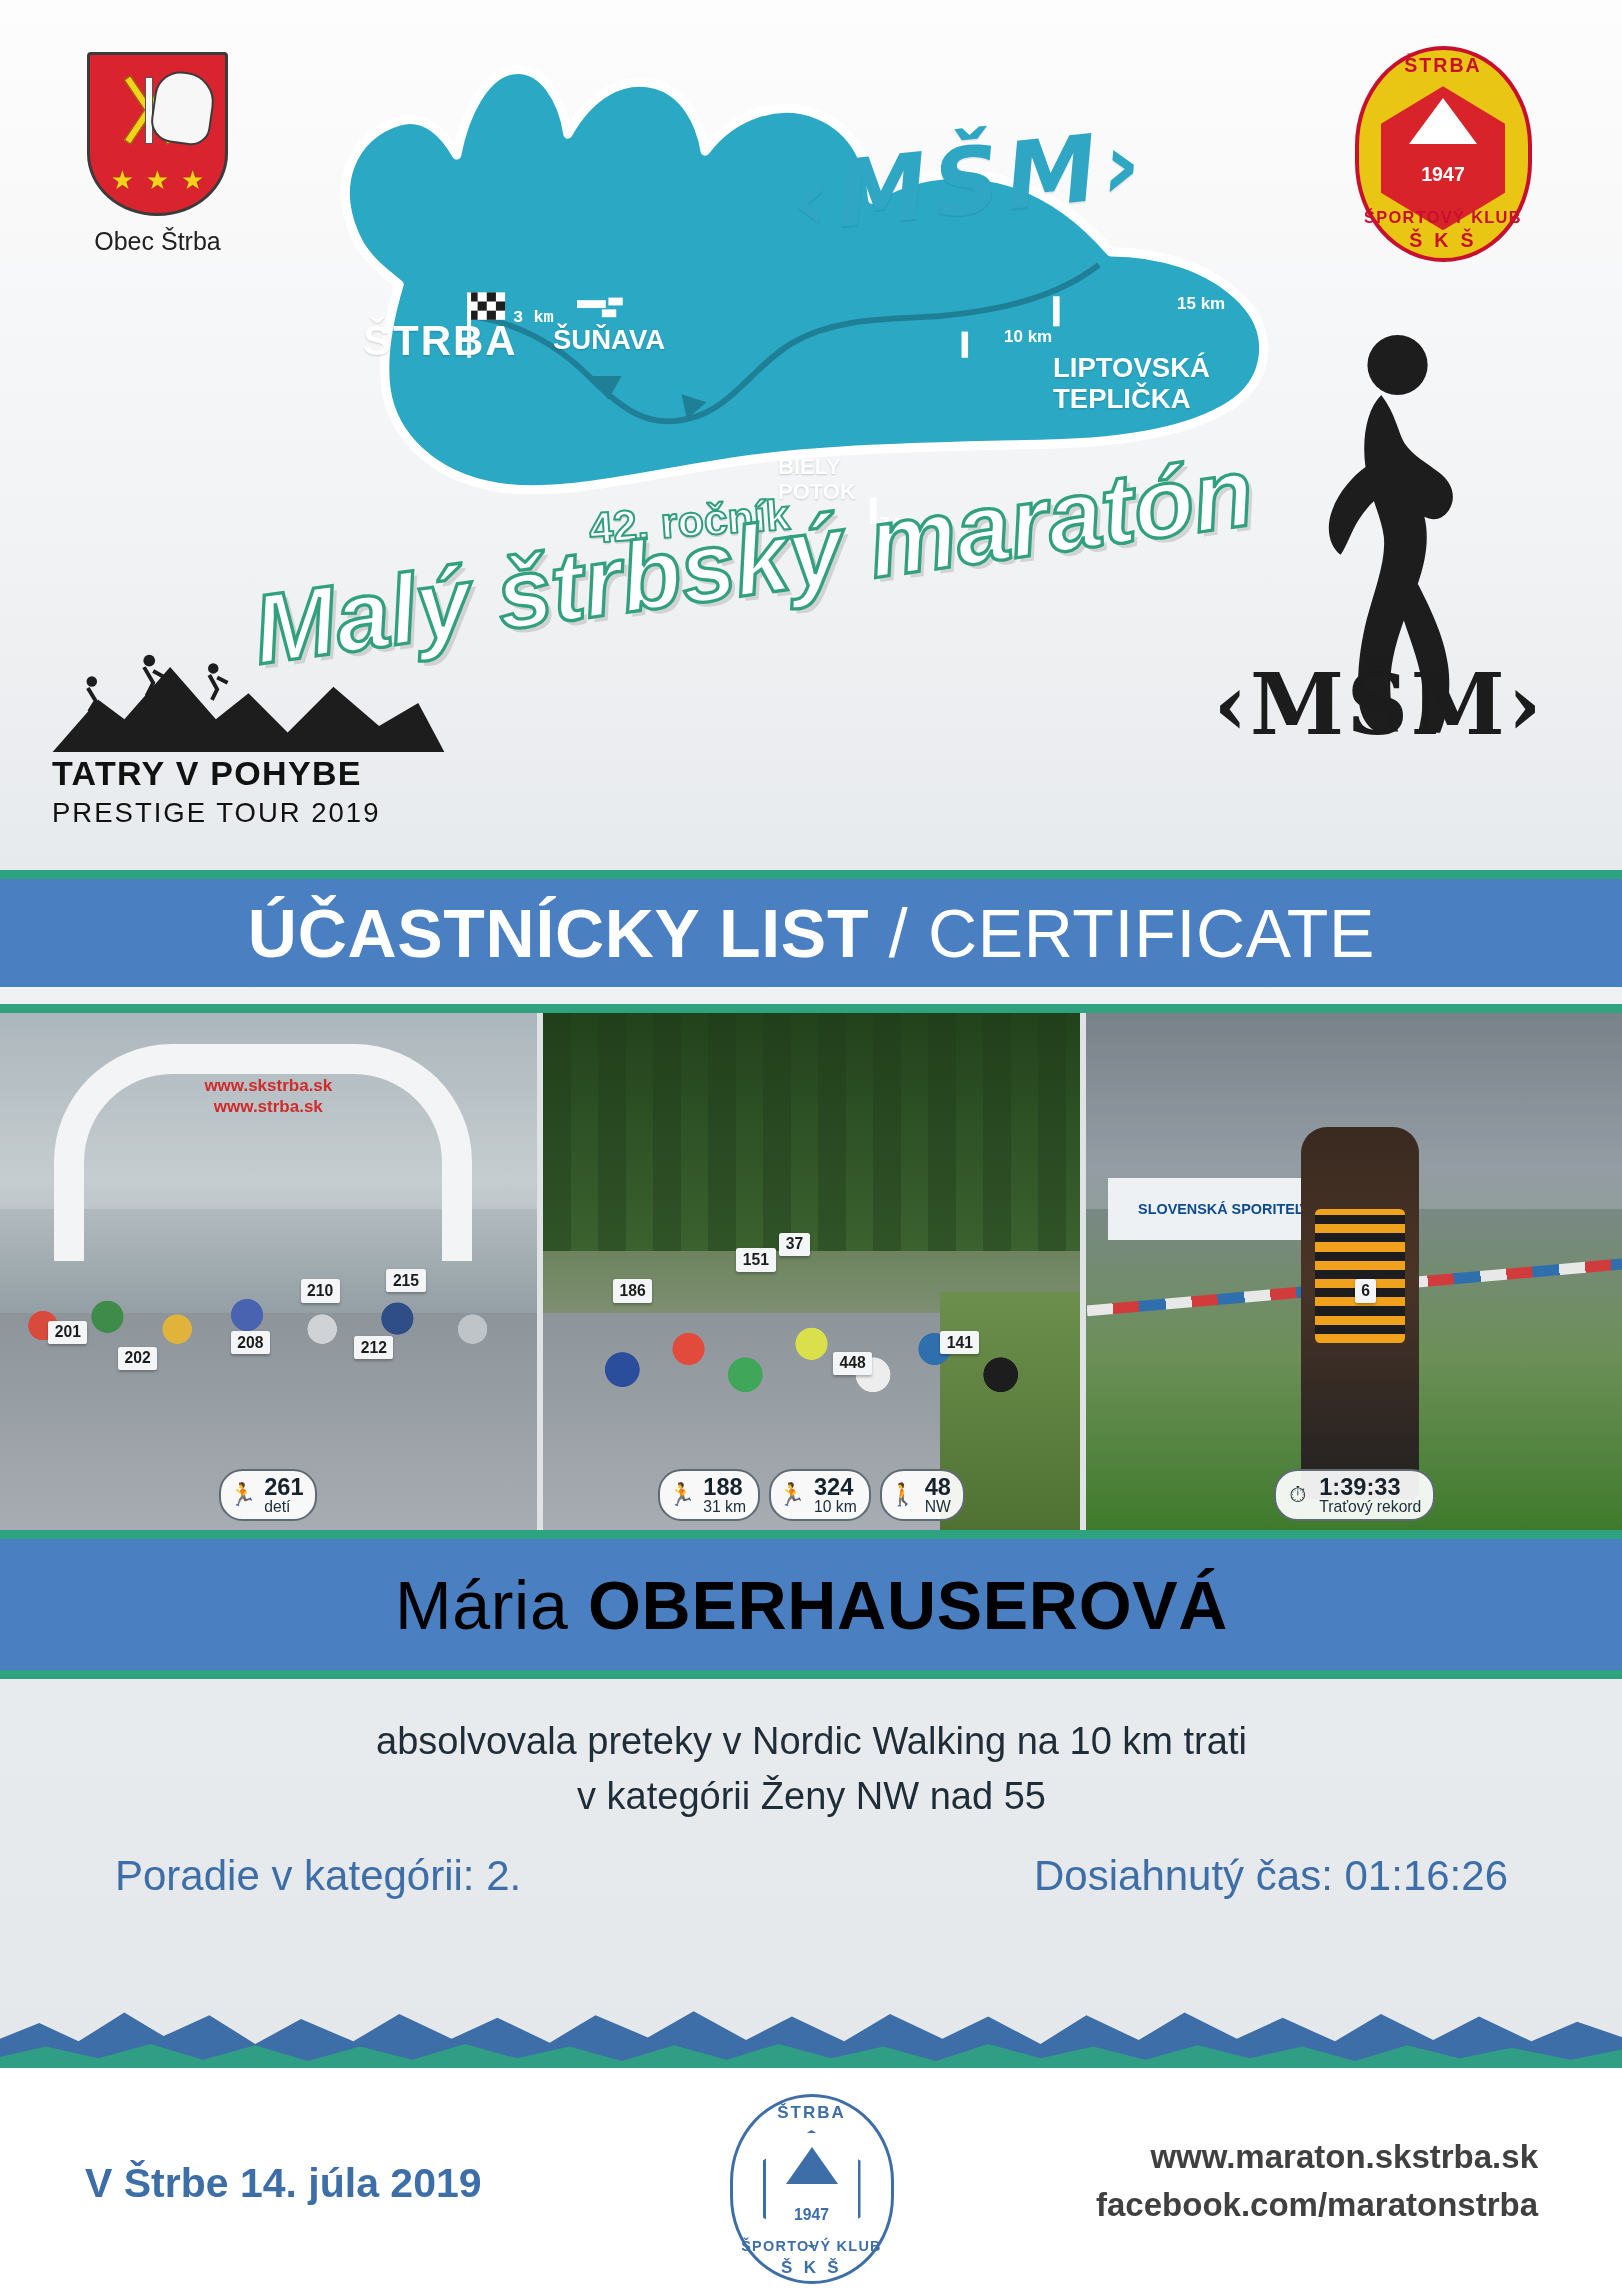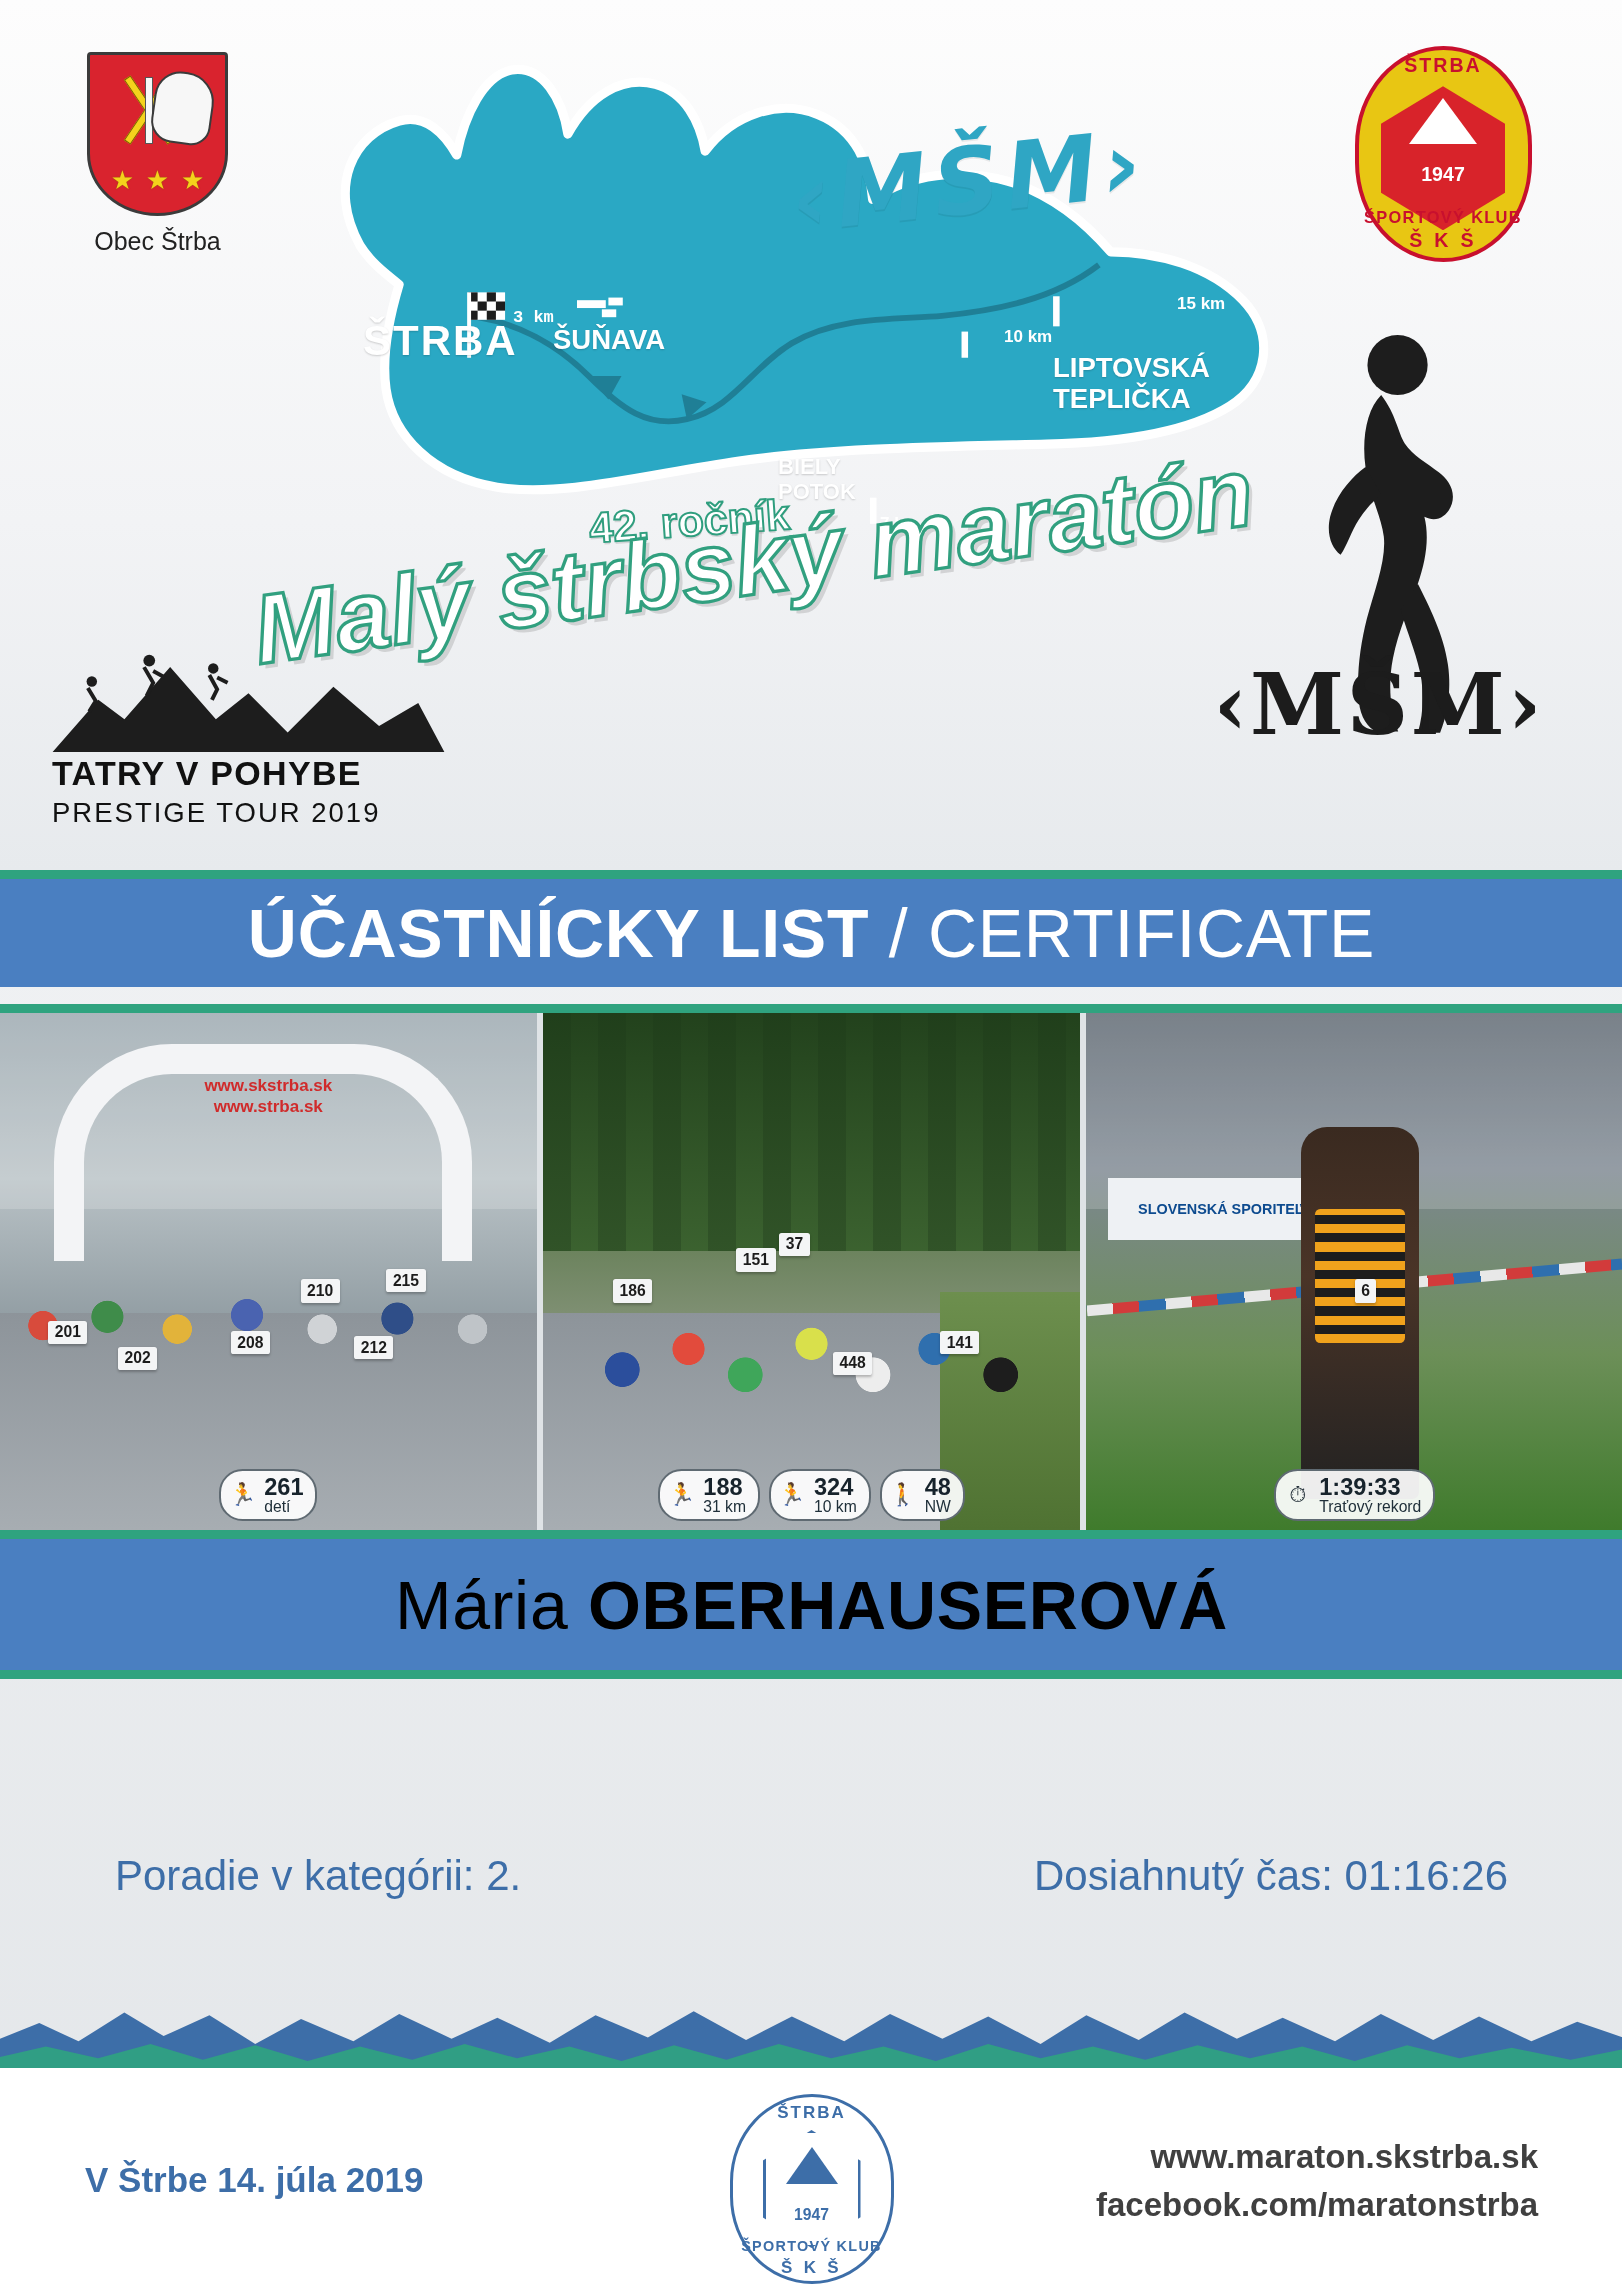--- a/index.html
+++ b/index.html
@@ -466,21 +466,21 @@
   }
   .footer {
     position: absolute;
     left: 0; top: 2068px;
     width: 1623px; height: 228px;
     background: #ffffff;
   }
   .foot-date {
     position: absolute;
     left: 85px; top: 92px;
-    font-size: 35px;
+    font-size: 41px;
     font-weight: bold;
     color: #3d6ea8;
   }
   .foot-links {
     position: absolute;
     right: 85px; top: 65px;
     text-align: right;
     font-size: 33px;
     font-weight: bold;
     color: #404040;
@@ -729,20 +729,24 @@
 
   <div class="namebar">
     <div class="nm">
       <span>Mária</span>
       <b>OBERHAUSEROVÁ</b>
     </div>
   </div>
 
   <div class="greenline" style="top:1670px;"></div>
 
+  <div class="body-txt">
+    <div>absolvovala preteky v Nordic Walking na 10 km trati</div>
+    <div>v kategórii Ženy NW nad 55</div>
+  </div>
 
   <div class="results">
     <div>
       <span>Poradie v kategórii:</span>
       <span>2.</span>
     </div>
     <div>
       <span>Dosiahnutý čas:</span>
       <span>01:16:26</span>
     </div>

